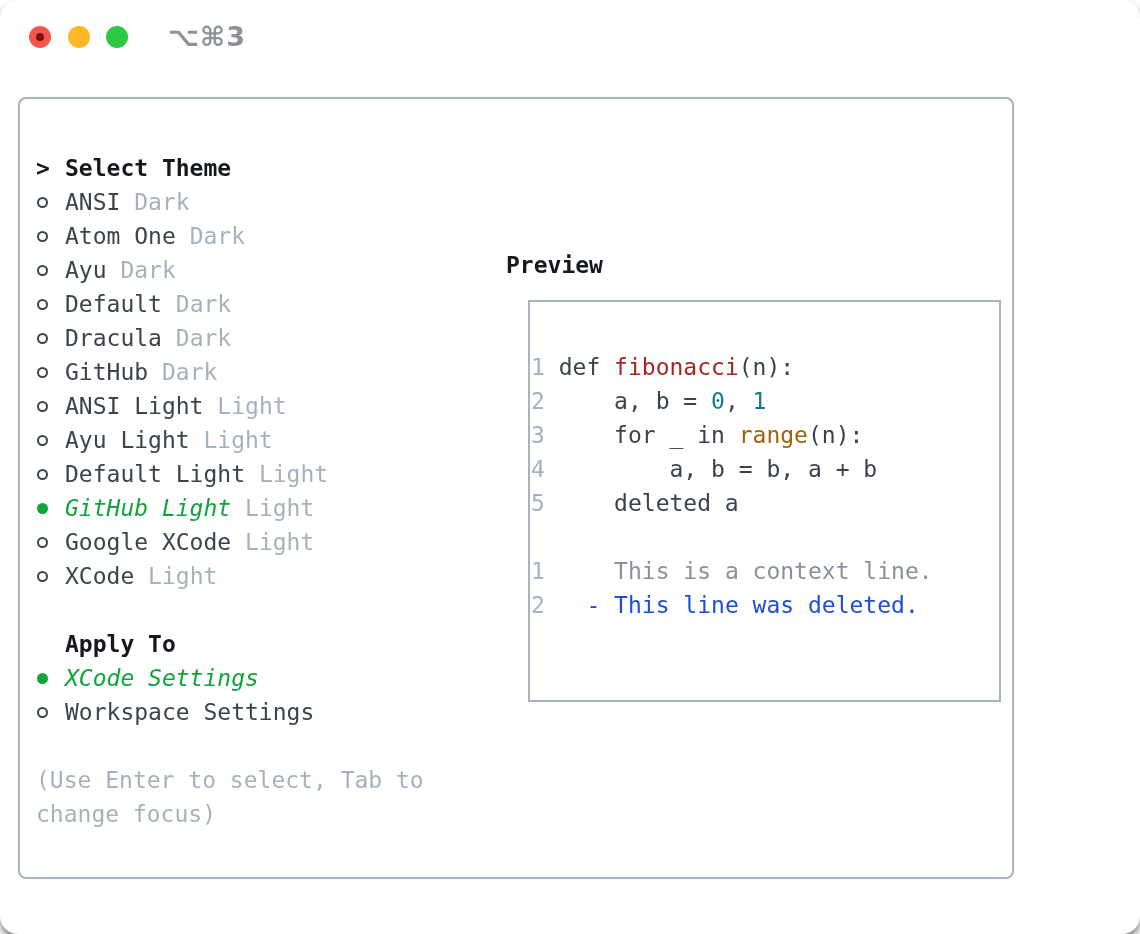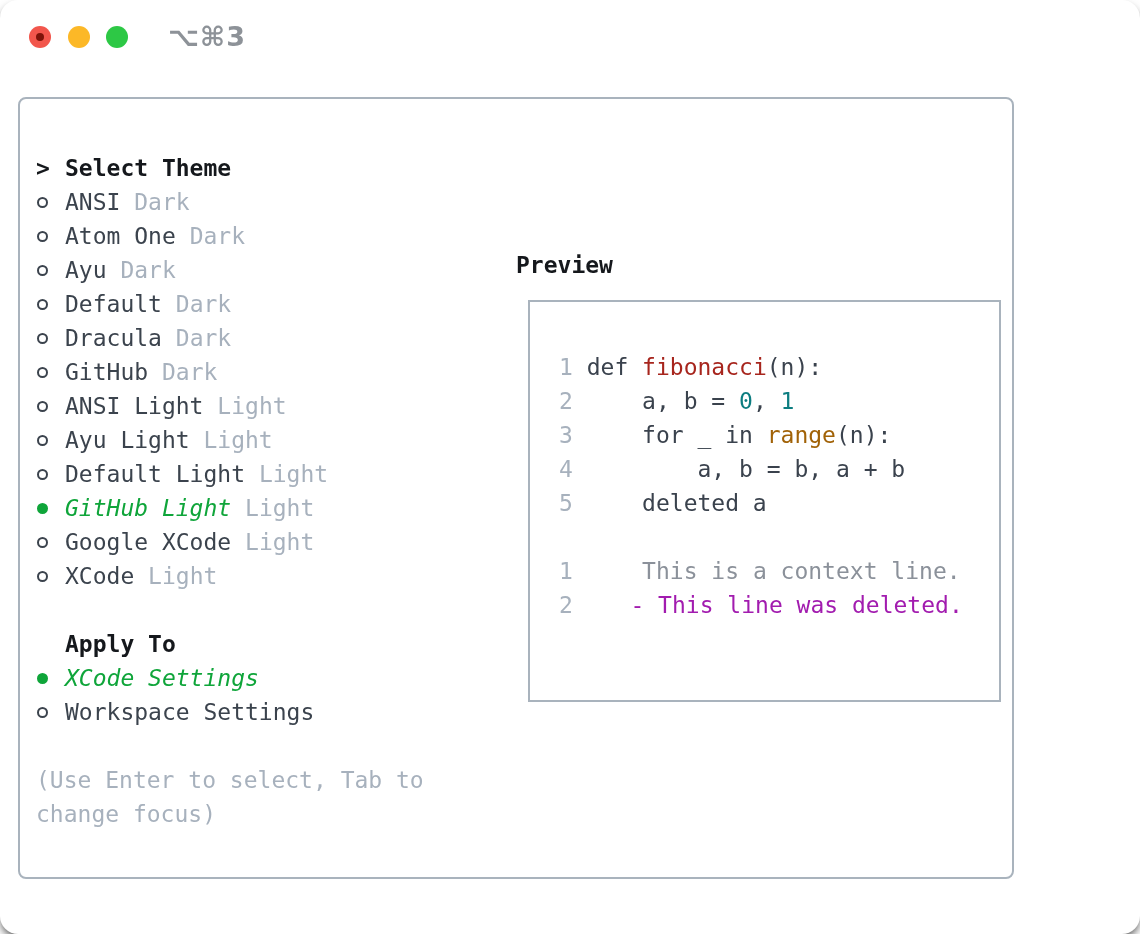--- a/index.html
+++ b/index.html
@@ -43,36 +43,36 @@
   }
   .section-title{font-weight:bold;color:#15181c;}
   .opt-name{color:#3b434d;}
   .variant-tag{color:#a7b1bd;}
   .selected .radio{background:#0fa53a;border-color:#0fa53a;}
   .selected .opt-name{color:#0fa53a;font-style:italic;}
   .hint-line{color:#a7b1bd;height:34px;line-height:34px;white-space:pre;}
   .spacer{height:34px;}
   
   .preview-title{
-    position:absolute;left:496px;top:149px;height:34px;line-height:34px;
+    position:absolute;left:486px;top:149px;height:34px;line-height:34px;
     font-size:23px;font-weight:bold;color:#15181c;
   }
   .preview-box{
     position:absolute;left:508px;top:201px;width:473px;height:402px;
     border:2px solid #a9b3bd;background:#ffffff;box-sizing:border-box;
   }
-  .code{position:absolute;left:29px;top:48px;font-size:23px;}
+  .code{position:absolute;left:1px;top:48px;font-size:23px;}
   .code-line{height:34px;line-height:34px;white-space:pre;}
   .ln{color:#a7b1bd;}
   .tx{color:#3a424d;}
   .fn{color:#a7251d;}
   .teal{color:#0c7d80;}
   .blue{color:#a16207;}
   .ctx{color:#8b919a;}
-  .del{color:#a21caf;margin-left:16px;}
+  .del{color:#1d4ed8;}
   .add{color:#1dc32b;}
 </style>
 </head>
 <body>
 
 <div class="canvas">
   <div class="window">
 
     <div class="titlebar">
       <div class="light red"></div>

